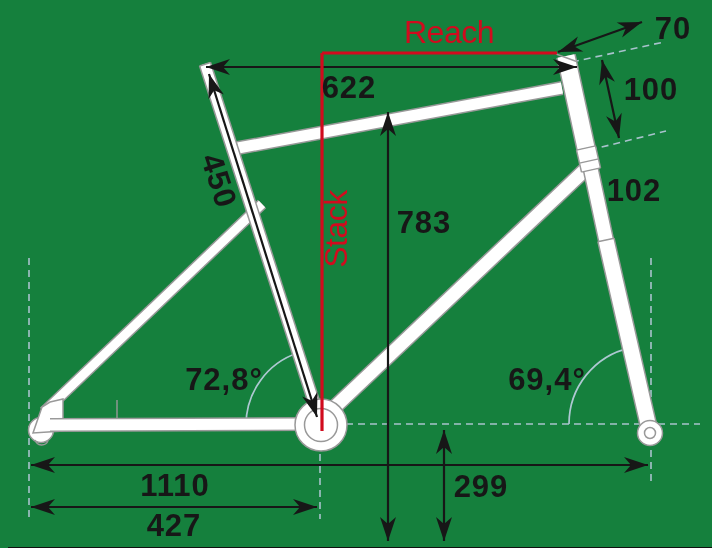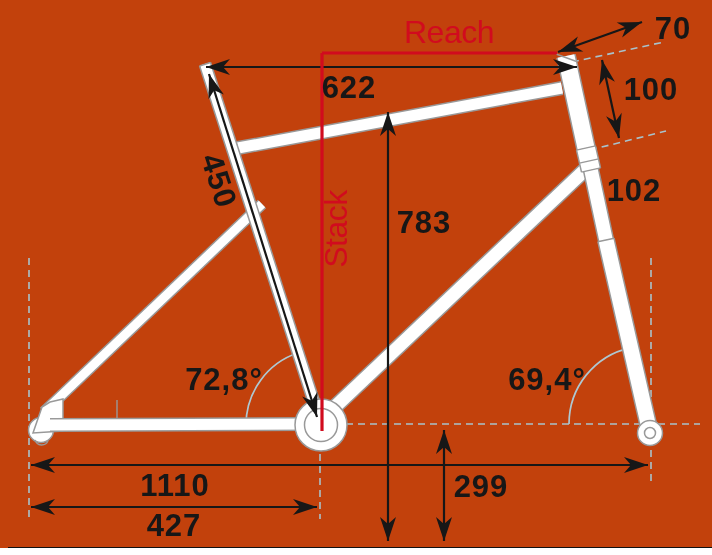--- a/index.html
+++ b/index.html
@@ -1,16 +1,16 @@
 <!DOCTYPE html>
 <html><head>
 <meta charset="utf-8">
 <style>
   html,body{margin:0;padding:0;background:#fff;}
-  #stage{position:relative;width:712px;height:548px;background:#c2410c;overflow:hidden;
+  #stage{position:relative;width:712px;height:548px;background:#15803d;overflow:hidden;
          font-family:"Liberation Sans",sans-serif;}
   svg{display:block}
   .guide{stroke:#a8c2cc;stroke-width:1.6;fill:none}
   .dash{stroke-dasharray:7 5}
   .arc{stroke:#aec8d2;stroke-width:1.7;fill:none}
   .tg{stroke:#999;fill:none}           
   .tw{stroke:#fff;fill:none}           
   .jl{stroke:#999;stroke-width:1.4;fill:none}
   .wf{fill:#fff;stroke:#999;stroke-width:1.5}
   .dim{stroke:#171717;stroke-width:2.2;fill:none;

